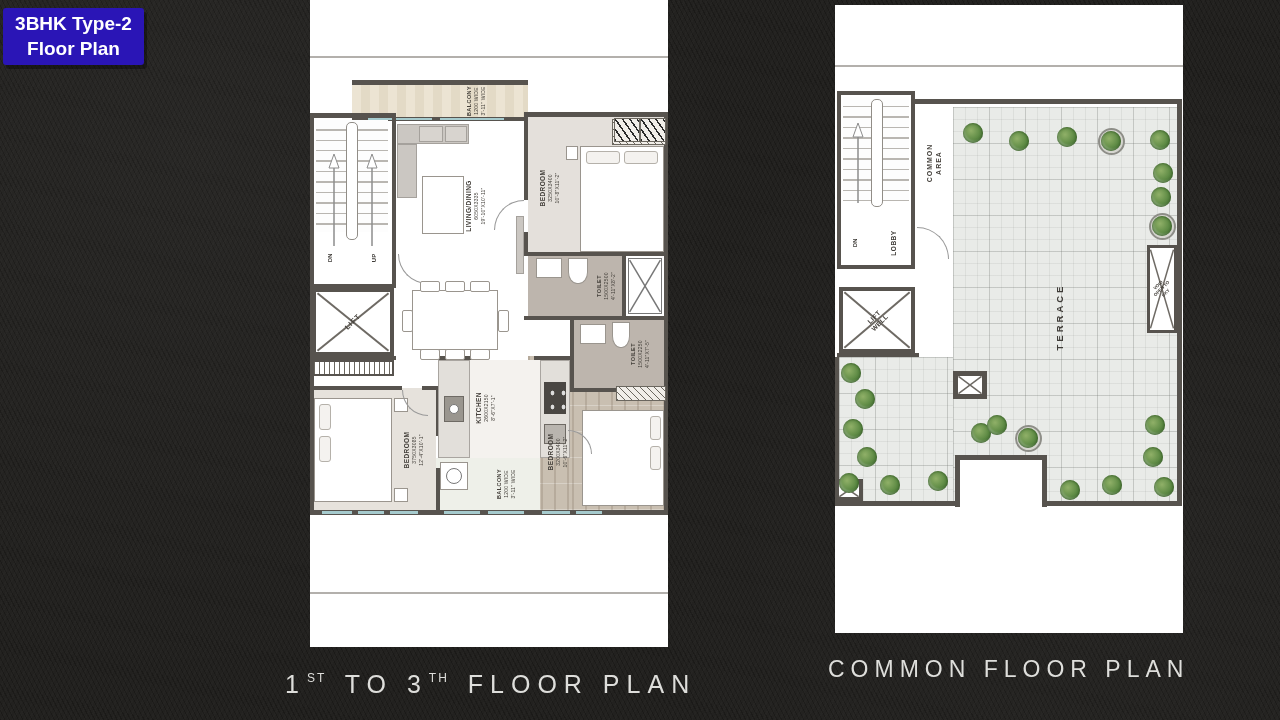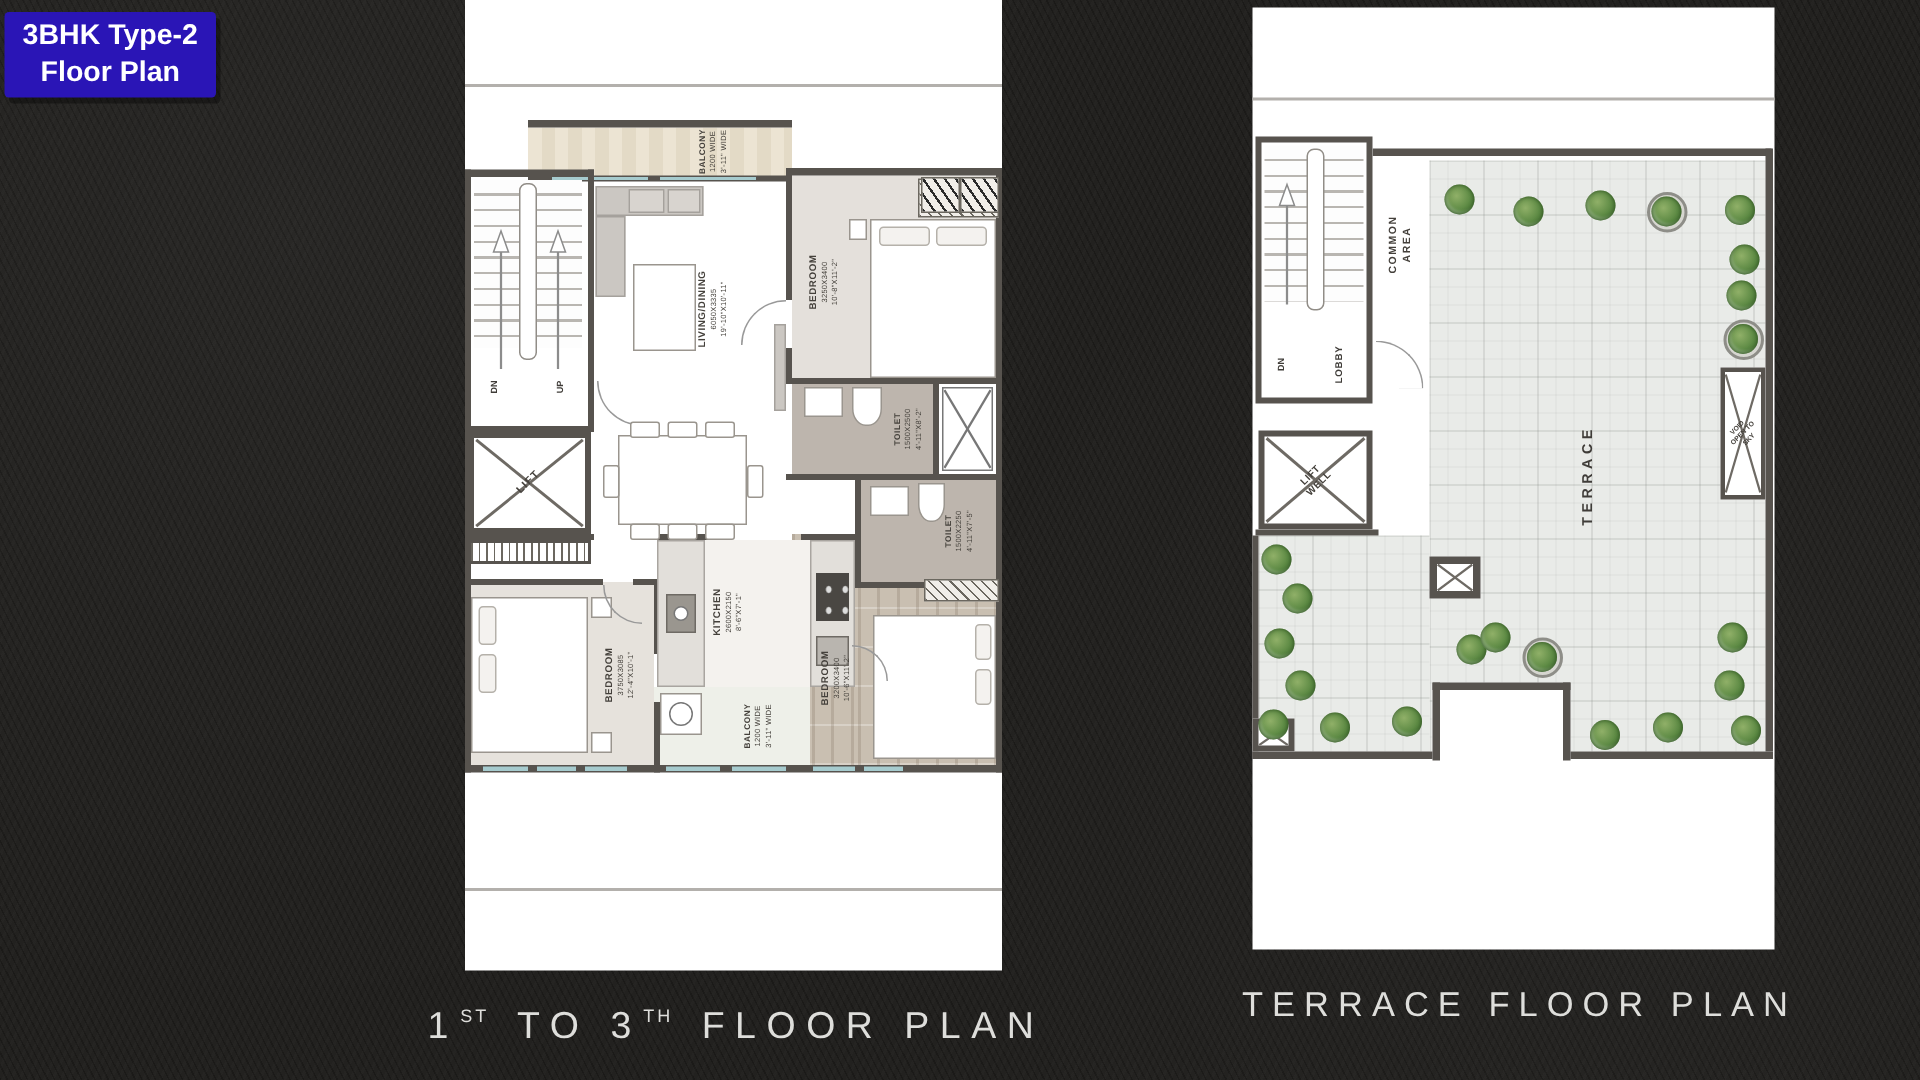--- a/index.html
+++ b/index.html
@@ -353,13 +353,13 @@
       <div class="plant"></div>
     </div>
   <div class="plant" style="left:225px;top:475px"></div>
   <div class="plant" style="left:267px;top:470px"></div>
   <div class="plant" style="left:319px;top:472px"></div>
 </div>
 
 <div id="cap-left" class="caption">
   <span>1</span><sup>ST</sup><span> TO 3</span><sup>TH</sup><span> FLOOR PLAN</span>
 </div>
-<div id="cap-right" class="caption">TERRACE FLOOR PLAN</div>
+<div id="cap-right" class="caption">COMMON FLOOR PLAN</div>
 
 </body></html>

